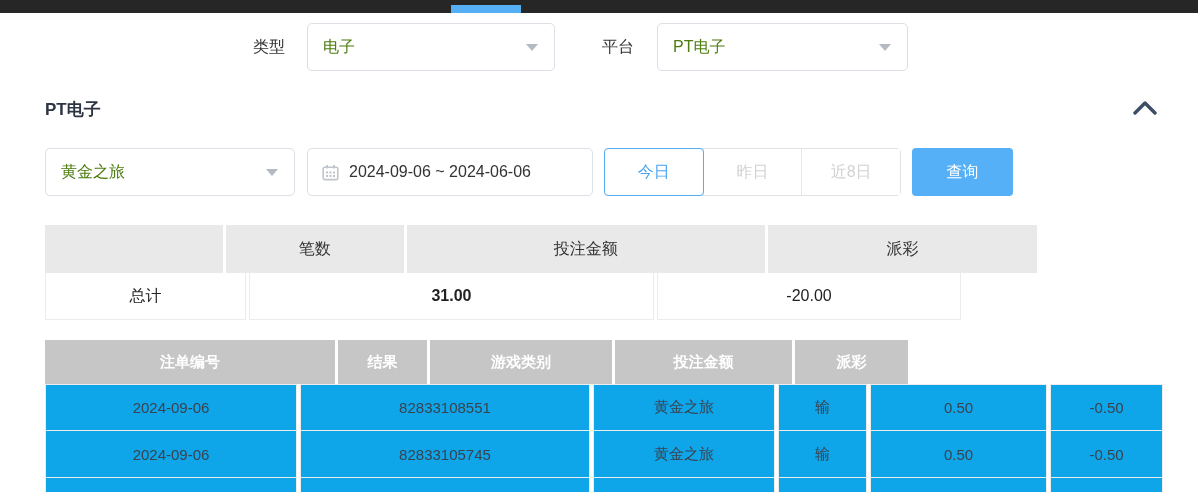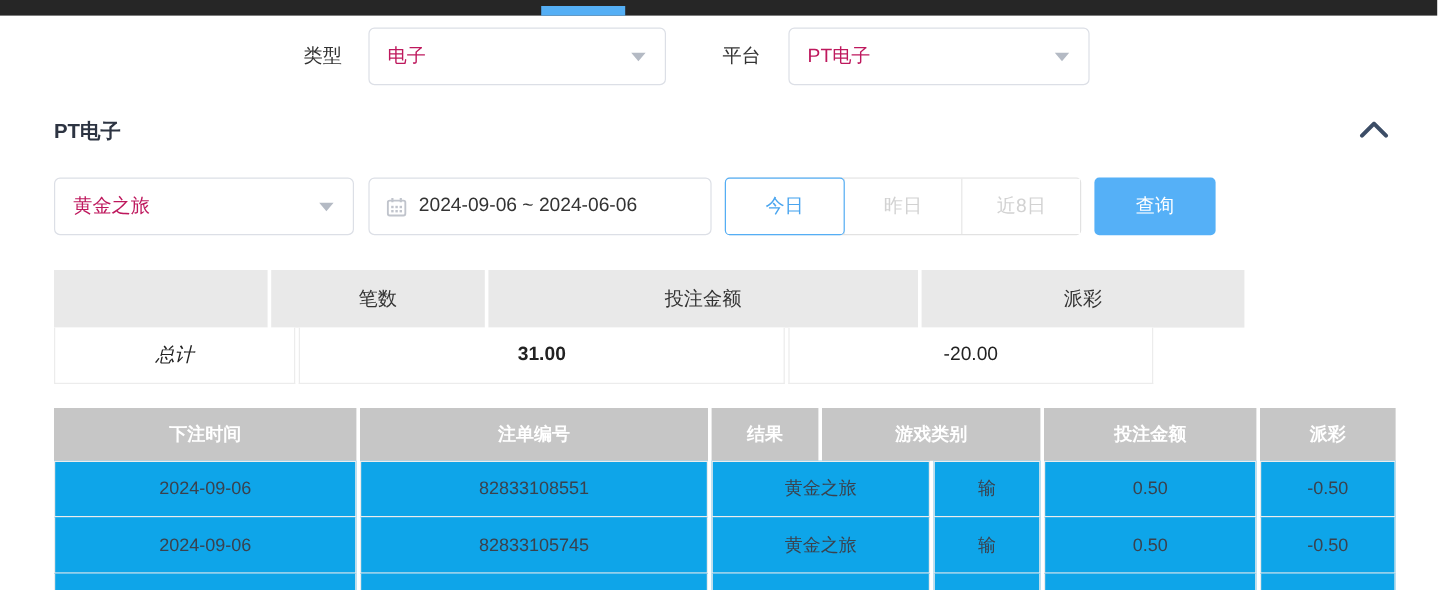--- a/index.html
+++ b/index.html
@@ -19,21 +19,21 @@
     font-size: 16px; color: #333; }
   #type-label { left: 253px; }
   #platform-label { left: 602px; }
   .select-box {
     position: absolute; height: 48px; background: #fff;
     border: 1px solid #dcdfe6; border-radius: 5px;
     display: flex; align-items: center; cursor: pointer;
   }
   #type-select { left: 307px; top: 23px; width: 248px; }
   #platform-select { left: 657px; top: 23px; width: 251px; }
-  .select-box .sel-text { font-size: 16px; color: #be185d; padding-left: 15px; flex: 1; }
+  .select-box .sel-text { font-size: 16px; color: #4d7c0f; padding-left: 15px; flex: 1; }
   .caret-down {
     width: 0; height: 0; margin-right: 16px;
     border-left: 6px solid transparent; border-right: 6px solid transparent;
     border-top: 7px solid #b4bac4;
   }
 
   
   .section-title { position: absolute; left: 45px; top: 98px; font-size: 17px; font-weight: bold; color: #2d3442; }
   .collapse-btn { position: absolute; right: 41px; top: 98px; width: 24px; height: 20px; cursor: pointer;
     display: flex; align-items: center; justify-content: center; }
@@ -68,21 +68,21 @@
   .summary { position: absolute; left: 45px; top: 225px; width: 992px; }
   .summary .hrow, .summary .brow { display: flex; gap: 3px; }
   .summary .hcell {
     height: 48px; background: #e9e9e9; display: flex; align-items: center; justify-content: center;
     font-size: 16px; color: #333;
   }
   .summary .bcell {
     height: 47px; background: #fff; border: 1px solid #ececec; border-top: none;
     display: flex; align-items: center; justify-content: center; font-size: 16px; color: #222;
   }
-  .sc1 { width: 201px; font-style: italic; } .sc2 { width: 201px; } .sc3 { width: 405px; } .sc4 { width: 304px; }
+  .sc1 { width: 201px; } .sc2 { width: 201px; } .sc3 { width: 405px; } .sc4 { width: 304px; }
   .val-strong { font-weight: bold; }
 
   
   .detail { position: absolute; left: 45px; top: 340px; width: 1118px; }
   .detail .hrow, .detail .brow { display: flex; gap: 3px; }
   .detail .hcell {
     height: 44px; background: #c6c6c6; color: #fff; font-weight: bold; font-size: 15px;
     display: flex; align-items: center; justify-content: center;
   }
   .detail .bcell {
@@ -163,21 +163,20 @@
     </div>
     <div class="brow">
       <div class="bcell sc1">总计</div>
       <div class="bcell sc3 val-strong">31.00</div>
       <div class="bcell sc4 neg">-20.00</div>
     </div>
   </div>
 
   <div class="detail">
     <div class="hrow">
-      <div class="hcell dc1">下注时间</div>
       <div class="hcell dc2">注单编号</div>
       <div class="hcell dc4">结果</div>
       <div class="hcell dc3">游戏类别</div>
       <div class="hcell dc5">投注金额</div>
       <div class="hcell dc6">派彩</div>
     </div>
 
     <div class="brow">
       <div class="bcell dc1">2024-09-06</div>
       <div class="bcell dc2">82833108551</div>

